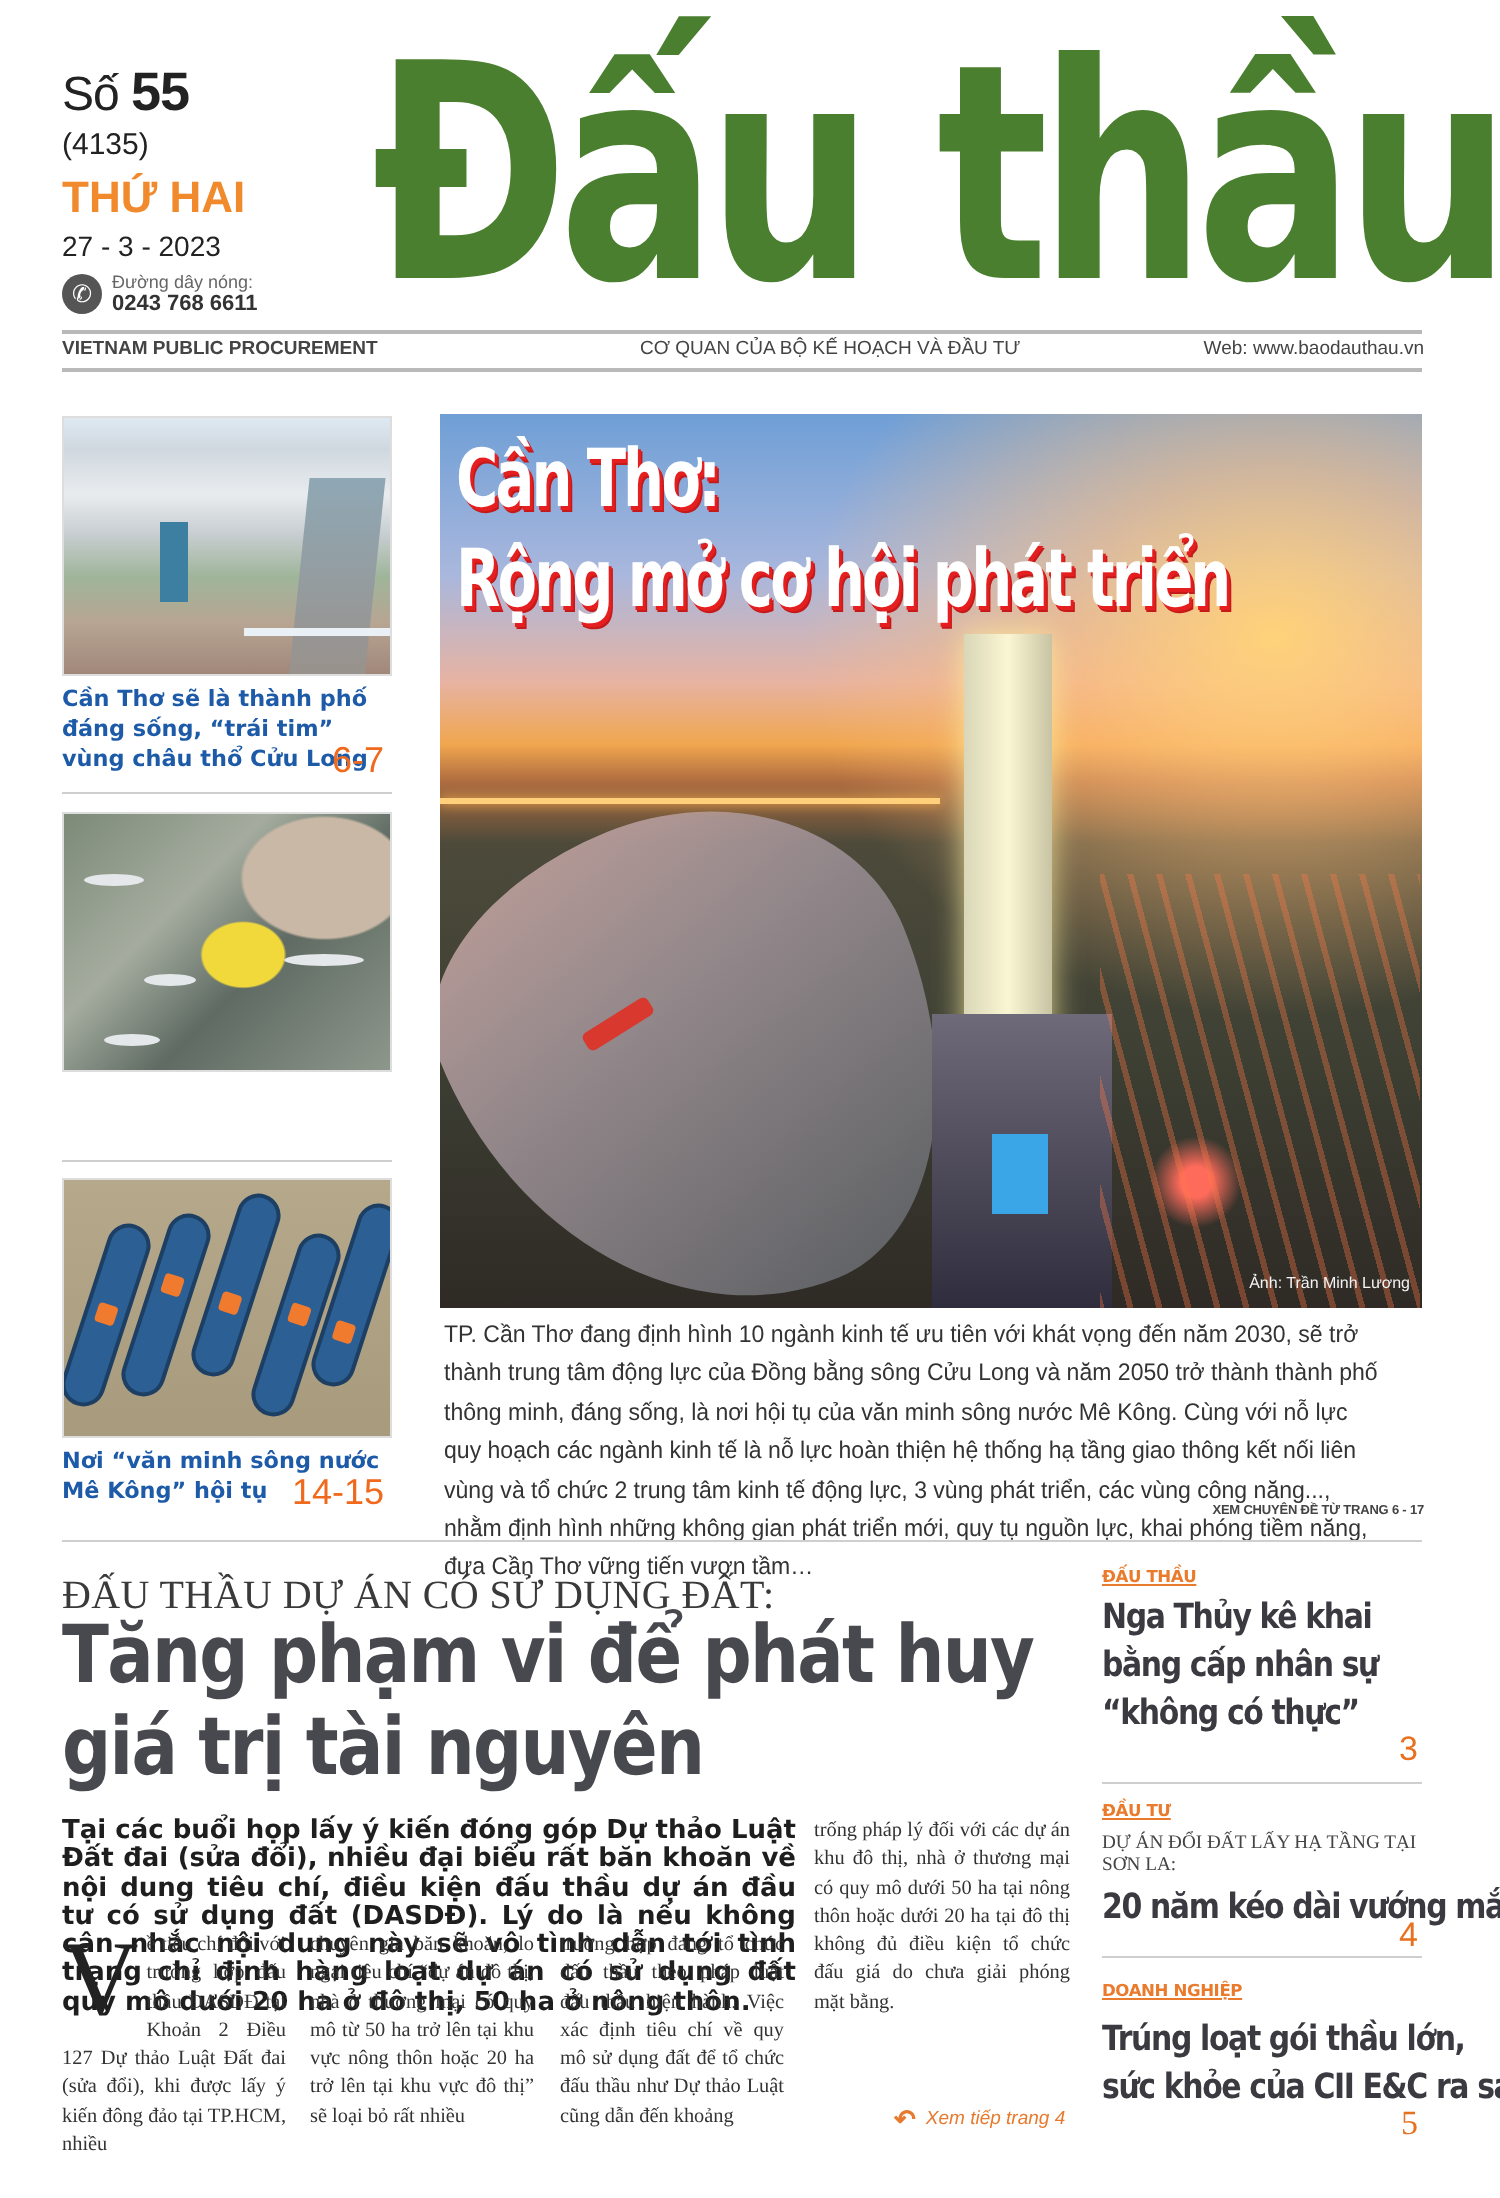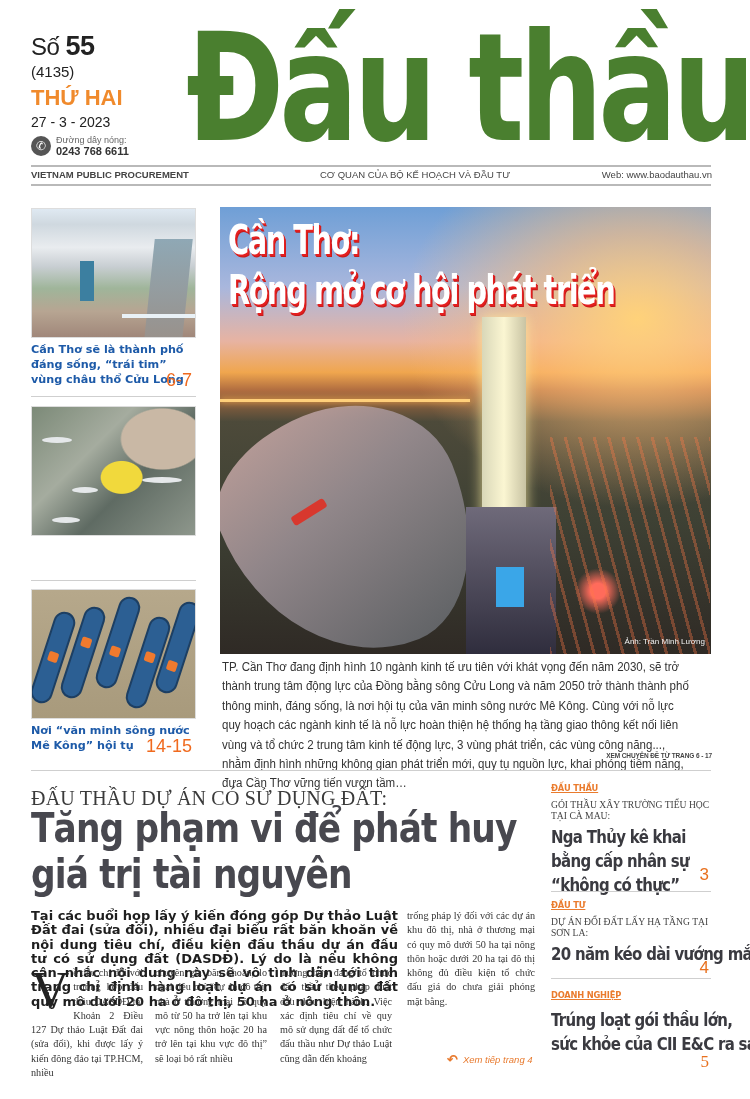--- a/index.html
+++ b/index.html
@@ -215,21 +215,20 @@
 <div class="col col4">
   <p>trống pháp lý đối với các dự án khu đô thị, nhà ở thương mại có quy mô dưới 50 ha tại nông thôn hoặc dưới 20 ha tại đô thị không đủ điều kiện tổ chức đấu giá do chưa giải phóng mặt bằng.</p>
 </div>
 <div class="next-page">
   <span class="arrow-icon">↶</span>
   <span>Xem tiếp trang 4</span>
 </div>
 
 <div class="rail-item" style="top:783px;">
   <div class="rail-cat">ĐẤU THẦU</div>
-  <div class="rail-kicker">GÓI THẦU XÂY TRƯỜNG TIỂU HỌC TẠI CÀ MAU:</div>
   <div class="rail-title">
     <div>Nga Thủy kê khai</div>
     <div>bằng cấp nhân sự</div>
     <div>“không có thực”</div>
   </div>
   <div class="rail-pg" style="top:82px;">3</div>
 </div>
 <div class="rail-rule" style="top:891px;"></div>
 
 <div class="rail-item" style="top:900px;">

